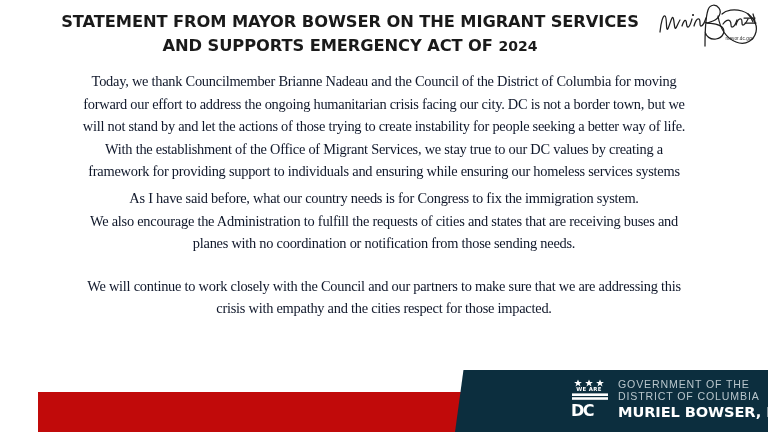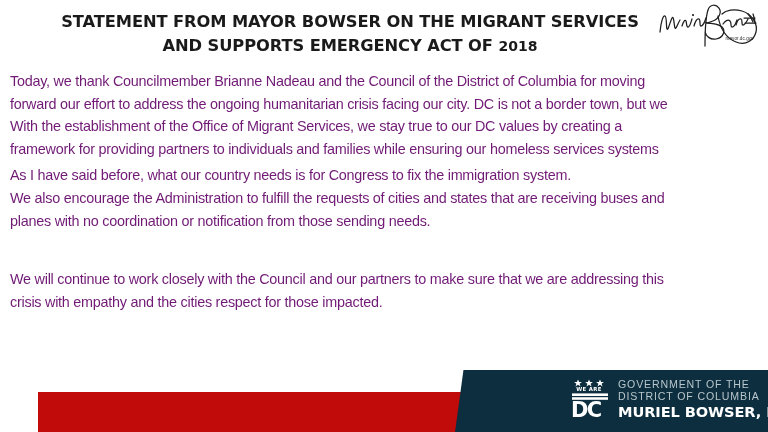--- a/index.html
+++ b/index.html
@@ -75,34 +75,35 @@
     letter-spacing: 0.1px;
     color: #2b2b2b;
   }
 
   
   .body-text {
     position: absolute;
     left: 10px;
     top: 70px;
     width: 748px;
-    color: #701a75;
-    font-family: Liberation Sans, sans-serif;
+    text-align: center;
+    color: #0f172a;
+    font-family: Liberation Serif, serif;
   }
 
   .para {
     font-size: 14.4px;
     line-height: 22.6px;
     letter-spacing: -0.25px;
     margin: 0;
     padding: 0;
   }
 
   .para.gap1 { margin-top: 4px; }
-  .para.gap2 { margin-top: 36px; }
+  .para.gap2 { margin-top: 20px; }
 
   .para .ln {
     display: block;
     white-space: nowrap;
   }
 
   
   .footer {
     position: absolute;
     left: 0;
@@ -176,36 +177,36 @@
     white-space: nowrap;
     margin-top: 1px;
   }
 
   .dc-mono {
     position: absolute;
     left: 533px;
     top: 30px;
     font-family: "DejaVu Sans", sans-serif;
     font-weight: bold;
-    font-size: 21px;
+    font-size: 16px;
     line-height: 21px;
     letter-spacing: -1.6px;
     color: #ffffff;
   }
 </style>
 </head>
 <body>
 
 <div class="card">
 
   <div class="header">
 
     <div class="title-block">
       <div class="title-line">STATEMENT FROM MAYOR BOWSER ON THE MIGRANT SERVICES</div>
-      <div class="title-line"><span>AND SUPPORTS EMERGENCY ACT OF </span><span class="year">2018</span></div>
+      <div class="title-line"><span>AND SUPPORTS EMERGENCY ACT OF </span><span class="year">2024</span></div>
     </div>
 
     <div class="signature">
       <svg width="104" height="46" viewBox="0 0 104 46" fill="none" xmlns="http://www.w3.org/2000/svg" aria-hidden="true">
         <g stroke="#1e1e1e" stroke-width="1.25" fill="none" stroke-linecap="round" stroke-linejoin="round">
           <path d="M4 30 C5 20, 7 13, 9 14 C11 15, 10 25, 11 27 C12 29, 14 20, 16 16 C18 13, 18 24, 19 26 C20 28, 22 21, 24 18"></path>
           <path d="M26 24 C27 20, 29 17, 30 19 C31 21, 30 25, 32 25 C34 25, 35 20, 36 17"></path>
           <path d="M37 12 C37.6 12, 38 12.5, 38 13 C38 13.6, 37.6 14, 37 14 C36.5 14, 36 13.6, 36 13 C36 12.5, 36.5 12, 37 12Z" fill="#1e1e1e" stroke="none"></path>
           <path d="M38 24 C39 20, 41 16, 43 17 C45 18, 43 24, 45 24 C47 24, 49 19, 50 16"></path>
           <path d="M49 44 C49 30, 50 14, 52 8 C54 2, 60 2, 63 6 C66 10, 63 17, 57 19 C52 21, 50 21, 49 21 C54 21, 62 21, 66 25 C70 29, 67 36, 60 37 C54 38, 50 34, 49 30"></path>
@@ -220,22 +221,23 @@
       </svg>
       <div class="sig-url">mayor.dc.gov</div>
     </div>
   </div>
 
   <div class="body-text">
 
     <p class="para">
       <span class="ln">Today, we thank Councilmember Brianne Nadeau and the Council of the District of Columbia for moving</span>
       <span class="ln">forward our effort to address the ongoing humanitarian crisis facing our city. DC is not a border town, but we</span>
+      <span class="ln">will not stand by and let the actions of those trying to create instability for people seeking a better way of life.</span>
       <span class="ln">With the establishment of the Office of Migrant Services, we stay true to our DC values by creating a</span>
-      <span class="ln">framework for providing partners to individuals and families while ensuring our homeless services systems</span>
+      <span class="ln">framework for providing support to individuals and ensuring while ensuring our homeless services systems</span>
     </p>
 
     <p class="para gap1">
       <span class="ln">As I have said before, what our country needs is for Congress to fix the immigration system.</span>
       <span class="ln">We also encourage the Administration to fulfill the requests of cities and states that are receiving buses and</span>
       <span class="ln">planes with no coordination or notification from those sending needs.</span>
     </p>
 
     <p class="para gap2">
       <span class="ln">We will continue to work closely with the Council and our partners to make sure that we are addressing this</span>

